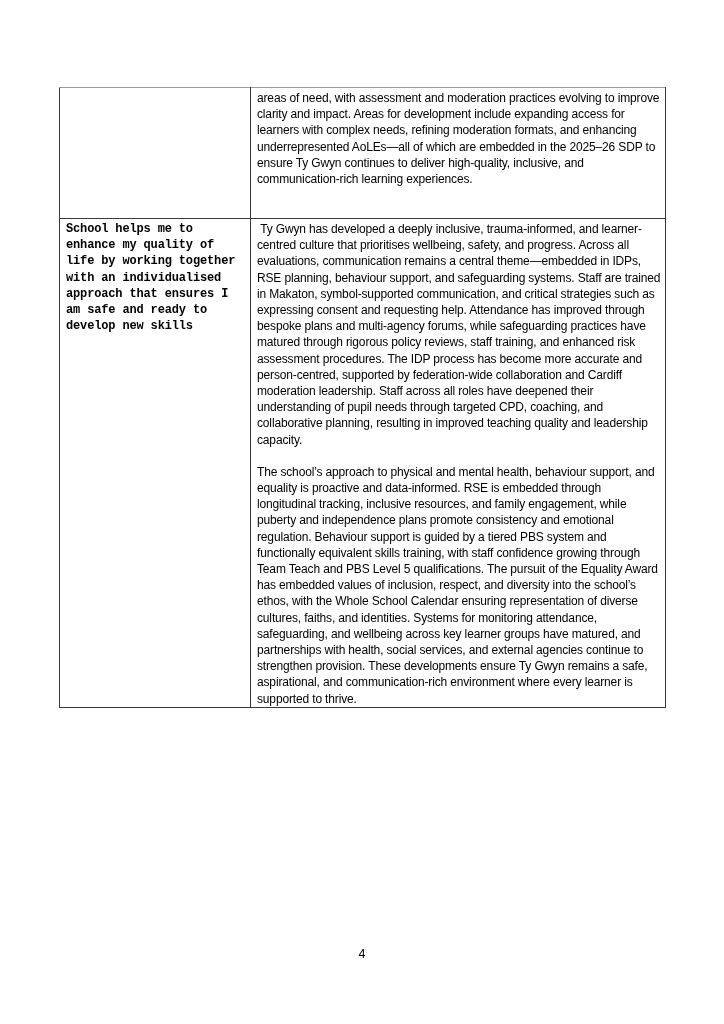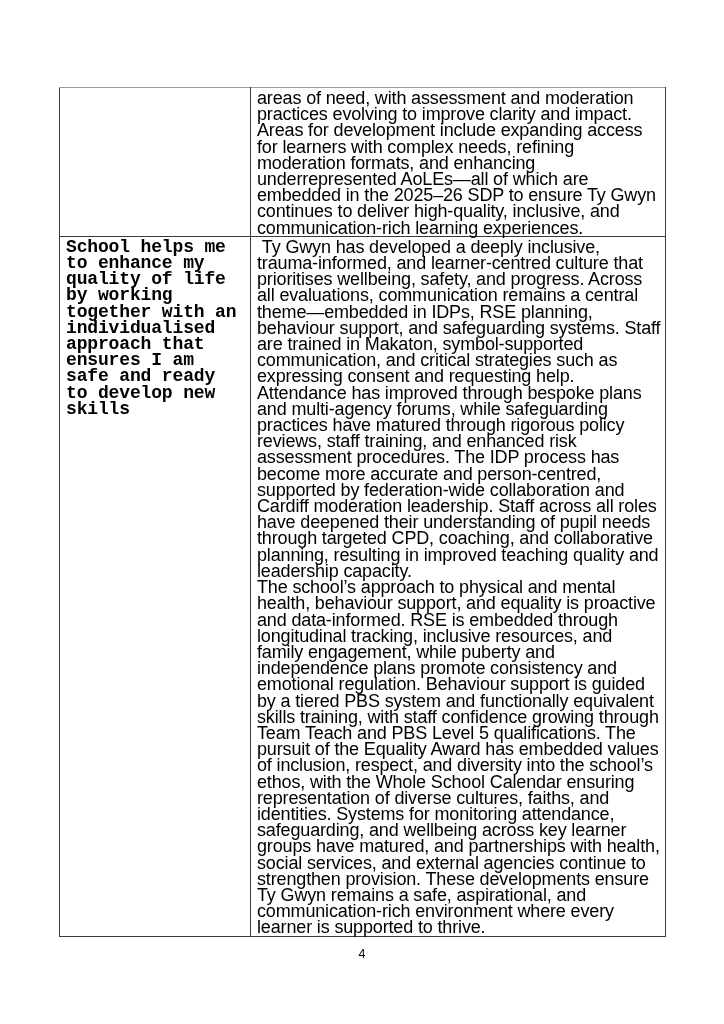--- a/index.html
+++ b/index.html
@@ -26,39 +26,39 @@
       left: 59px;
       top: 87px;
       width: 606px;
       border-collapse: collapse;
       table-layout: fixed;
     }
     table.evaluation-table td {
       border: 1px solid #3a3a3a;
       vertical-align: top;
       padding: 2px 4px 0 6px;
-      font-size: 18px;
+      font-size: 12px;
       line-height: 16.2px;
       letter-spacing: -0.15px;
     }
     table.evaluation-table tr.row-first td {
       border-top: 1px solid #9a9a9a;
     }
     td.col-criterion {
       width: 180px;
       font-weight: bold;
       font-family: Liberation Mono, monospace;
     }
     td.col-evidence {
       width: 404px;
     }
     .row-first td { height: 128px; }
     .row-first td.col-evidence { padding-bottom: 0; }
     .para { margin: 0; }
-    .para + .para { }
+    .para + .para { margin-top: 16px; }
     .page-number {
       position: absolute;
       top: 947px;
       left: 0;
       width: 724px;
       text-align: center;
       font-size: 12.5px;
     }
   </style>
 </head>

